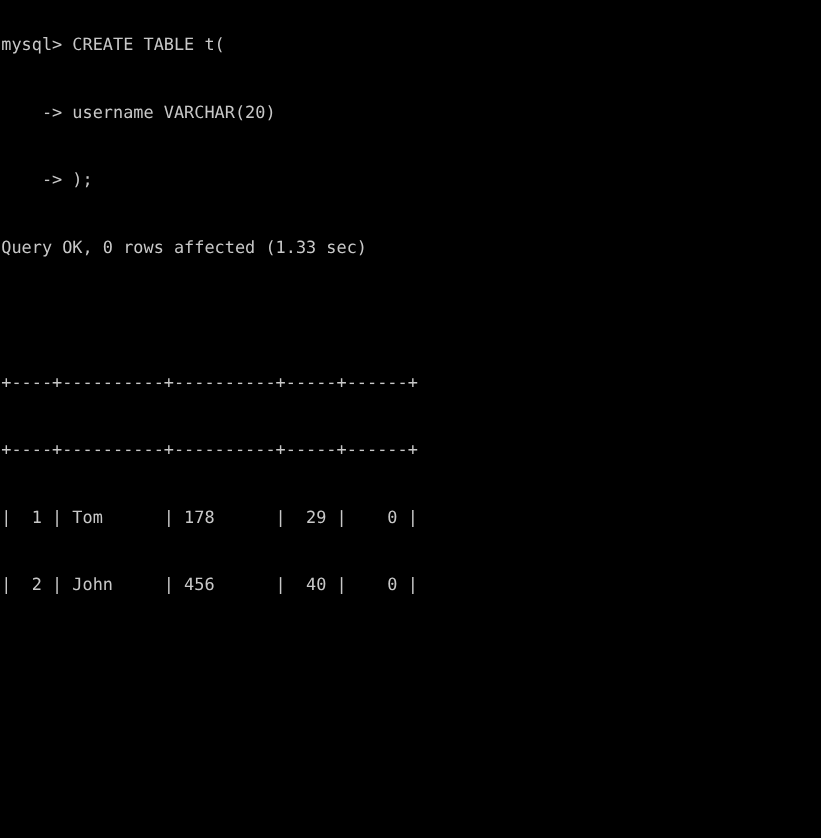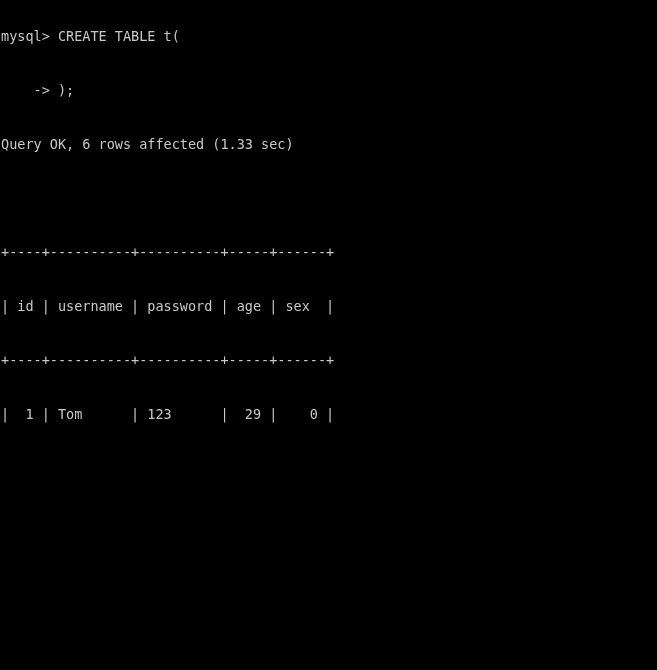--- a/index.html
+++ b/index.html
@@ -44,27 +44,28 @@
     height: 18px;
     display: block;
   }
 </style>
 </head>
 <body>
 
 <div id="terminal">
   <div class="scroll-shift">
     <span class="line">mysql&gt; CREATE TABLE t(</span>
+    <span class="line">    -&gt; username VARCHAR(20)</span>
     <span class="line">    -&gt; );</span>
-    <span class="line">Query OK, 6 rows affected (1.33 sec)</span>
+    <span class="line">Query OK, 0 rows affected (1.33 sec)</span>
     <span class="blank"></span>
     <span class="line">+----+----------+----------+-----+------+</span>
-    <span class="line">| id | username | password | age | sex  |</span>
     <span class="line">+----+----------+----------+-----+------+</span>
-    <span class="line">|  1 | Tom      | 123      |  29 |    0 |</span>
+    <span class="line">|  1 | Tom      | 178      |  29 |    0 |</span>
+    <span class="line">|  2 | John     | 456      |  40 |    0 |</span>
     
     
     
     
     
     
     
     
     
     

